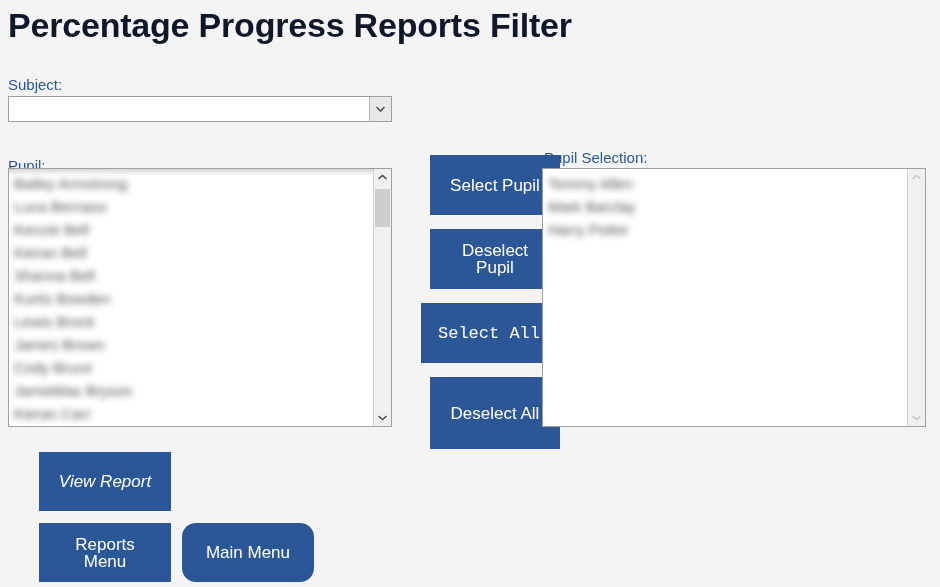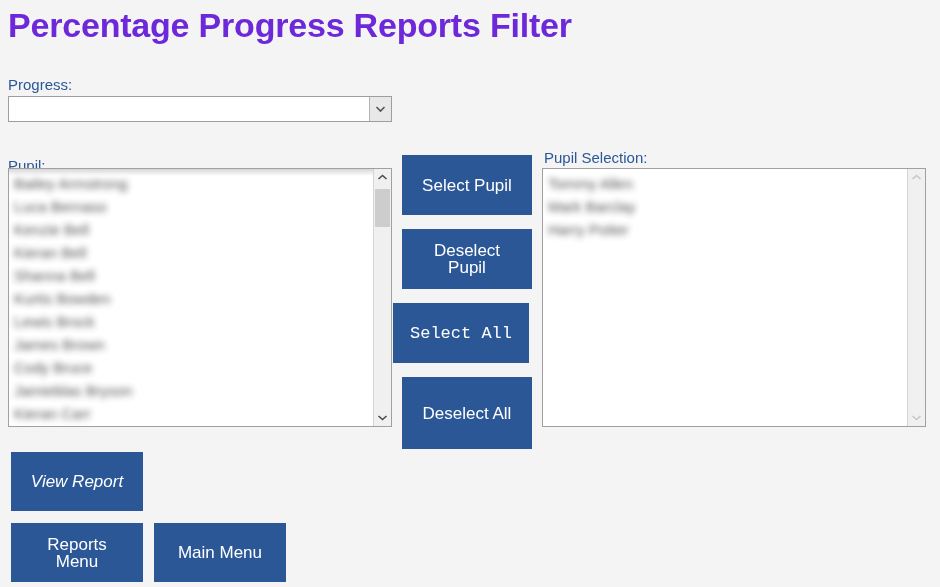--- a/index.html
+++ b/index.html
@@ -15,21 +15,21 @@
     position: relative;
   }
 
   
   .page-title {
     position: absolute;
     left: 8px;
     top: 2px;
     font-size: 34px;
     font-weight: bold;
-    color: #6d28d9;
+    color: #0f172a;
     letter-spacing: -0.2px;
     line-height: 46px;
     white-space: nowrap;
   }
 
   
   .field-label {
     position: absolute;
     font-size: 15px;
     color: #2b5797;
@@ -157,36 +157,37 @@
     border: none;
     font-family: "Liberation Sans", sans-serif;
     font-size: 17px;
     line-height: 1;
     display: flex;
     align-items: center;
     justify-content: center;
     padding: 15px;
     cursor: pointer;
     text-align: center;
+    margin-left: 28px;
   }
   .btn-select-pupil   { left: 402px; top: 155px; width: 130px; height: 60px; }
   .btn-deselect-pupil { left: 402px; top: 229px; width: 130px; height: 60px; }
   .btn-select-all     { left: 393px; top: 303px; width: 136px; height: 60px; font-family: Liberation Mono, monospace; }
   .btn-deselect-all   { left: 402px; top: 377px; width: 130px; height: 72px; }
 
   .btn-view-report   { left: 11px;  top: 452px; width: 132px; height: 59px; font-style: italic; }
   .btn-reports-menu  { left: 11px;  top: 523px; width: 132px; height: 59px; }
-  .btn-main-menu     { left: 154px; top: 523px; width: 132px; height: 59px; }
+  .btn-main-menu     { left: 154px; top: 523px; width: 132px; height: 59px; border-radius: 14px; }
 </style>
 </head>
 <body>
 
 <div class="page-title">Percentage Progress Reports Filter</div>
 
-<div class="field-label label-subject">Progress:</div>
+<div class="field-label label-subject">Subject:</div>
 <div class="combo">
   <div class="combo-value"></div>
   <div class="combo-arrow">
     <svg width="11" height="8" viewBox="0 0 11 8" aria-hidden="true">
       <polyline points="1.5,2 5.5,6 9.5,2" fill="none" stroke="#555555" stroke-width="1.6"></polyline>
     </svg>
   </div>
 </div>
 
 <div class="field-label label-pupil">Pupil:</div>

